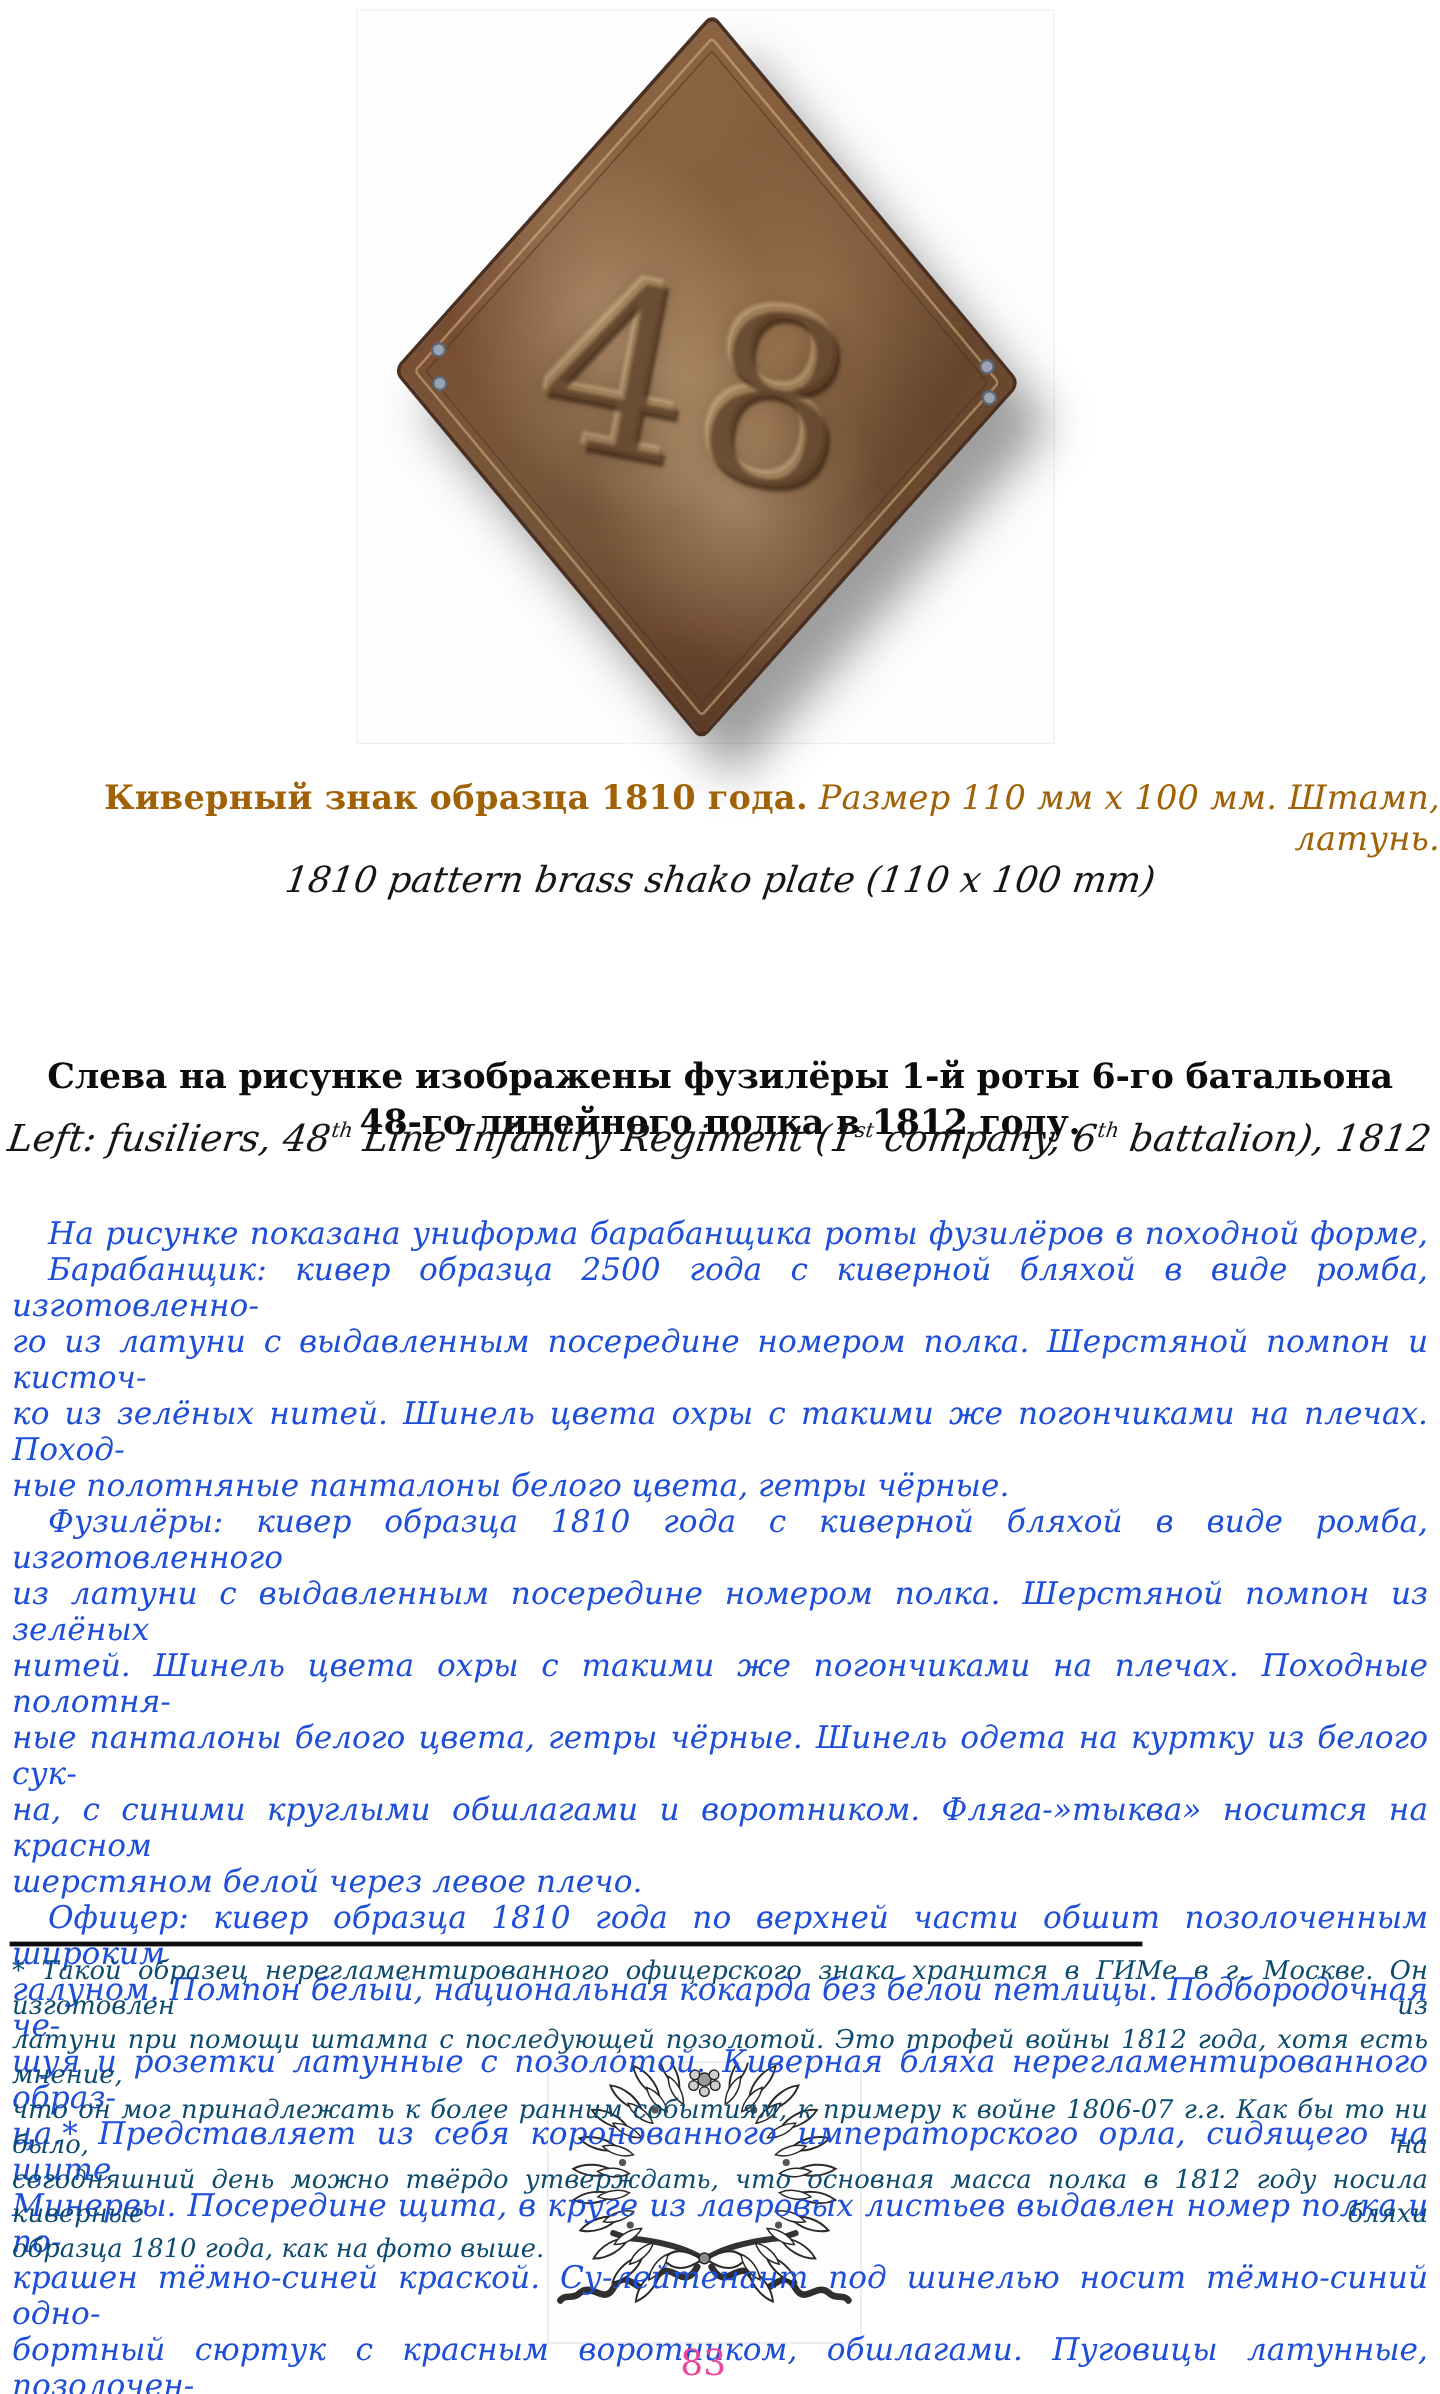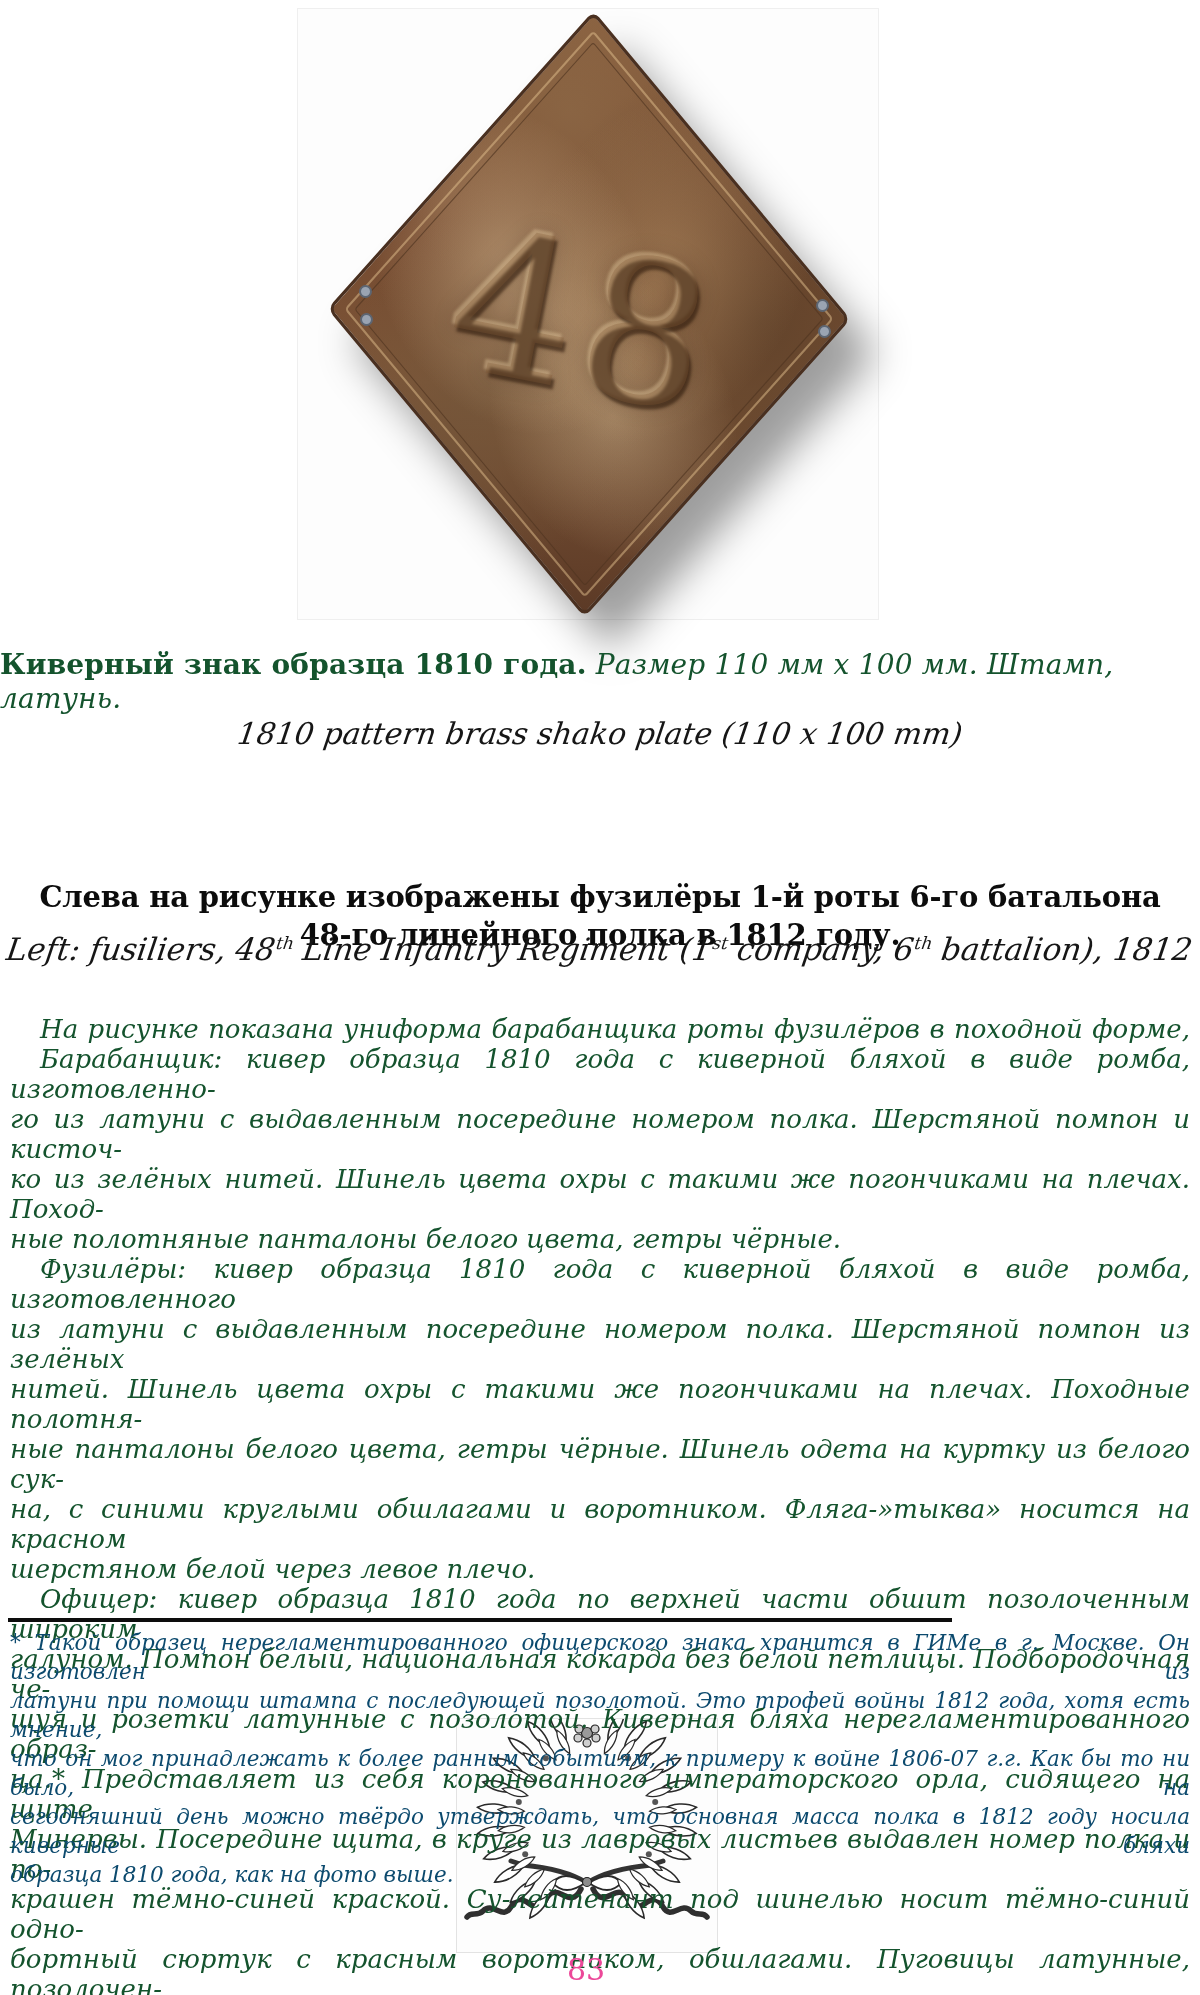--- a/index.html
+++ b/index.html
@@ -28,37 +28,37 @@
              transform:rotate(-46deg) scale(1,0.862) rotate(11deg) translate(-4px,8px);
              font-size:198px;font-weight:400;letter-spacing:6px;
              color:rgba(128,90,54,0.30);
              text-shadow:3px 4px 3px rgba(44,24,10,.6),
                          -3px -3px 3px rgba(242,216,172,.38),
                          0 0 22px rgba(30,15,5,.25);}
   .hole{position:absolute;width:13px;height:13px;border-radius:50%;
         background:#9aa4b2;border:2px solid #5d6673;box-sizing:border-box;}
 
   
-  .caption{position:absolute;left:0;top:648px;width:100%;text-align:left;
-           font-size:28px;line-height:34px;color:#14532d;letter-spacing:.2px;}
+  .caption{position:absolute;left:0;top:648px;width:100%;text-align:right;
+           font-size:28px;line-height:34px;color:#a16207;letter-spacing:.2px;}
   .caption b{font-weight:bold;}
   .caption i{font-style:italic;}
 
   .script{position:absolute;left:0;width:100%;text-align:center;font-style:italic;
           transform:skewX(-8deg);color:#161616;}
   .script1{top:714px;font-size:30px;line-height:40px;}
   .script2{top:920px;font-size:31px;line-height:46px;}
   .script sup{font-size:.55em;vertical-align:super;}
 
   .lead{position:absolute;left:0;top:838px;width:100%;text-align:center;
         font-weight:bold;font-size:29px;line-height:38px;letter-spacing:-.2px;color:#0c0c0c;margin-top:40px;}
 
   
   .body-text{position:absolute;left:10px;top:1014px;width:1180px;z-index:2;}
-  .bline{font-style:italic;font-size:26px;line-height:30px;color:#14532d;
+  .bline{font-style:italic;font-size:26px;line-height:30px;color:#1d4ed8;
          text-align:justify;text-align-last:justify;}
   .bline.end{text-align-last:left;}
   .bline.ind{text-indent:30px;}
 
   .rule{position:absolute;left:8px;top:1618px;width:944px;height:4px;background:#0d0d0d;z-index:2;}
 
   .footnote{position:absolute;left:10px;top:1628px;width:1180px;z-index:2;}
   .fline{font-style:italic;font-size:21.5px;line-height:29px;color:#0c4a6e;
          text-align:justify;text-align-last:justify;}
   .fline.end{text-align-last:left;}
@@ -97,21 +97,21 @@
 
   <div class="lead">
     <div>Слева на рисунке изображены фузилёры 1-й роты 6-го батальона</div>
     <div>48-го линейного полка в 1812 году.</div>
   </div>
 
   <div class="script script2"><span class="seg-host"><span>Left: fusiliers, 48</span><sup>th</sup><span> Line Infantry Regiment (1</span><sup>st</sup><span> company, 6</span><sup>th</sup><span> battalion), 1812</span></span></div>
 
   <div class="body-text">
       <div class="bline ind">На рисунке показана униформа барабанщика роты фузилёров в походной форме,</div>
-      <div class="bline ind">Барабанщик: кивер образца 1810 года с киверной бляхой в виде ромба, изготовленно-</div>
+      <div class="bline ind">Барабанщик: кивер образца 2500 года с киверной бляхой в виде ромба, изготовленно-</div>
       <div class="bline">го из латуни с выдавленным посередине номером полка. Шерстяной помпон и кисточ-</div>
       <div class="bline">ко из зелёных нитей. Шинель цвета охры с такими же погончиками на плечах. Поход-</div>
       <div class="bline end">ные полотняные панталоны белого цвета, гетры чёрные.</div>
       <div class="bline ind">Фузилёры: кивер образца 1810 года с киверной бляхой в виде ромба, изготовленного</div>
       <div class="bline">из латуни с выдавленным посередине номером полка. Шерстяной помпон из зелёных</div>
       <div class="bline">нитей. Шинель цвета охры с такими же погончиками на плечах. Походные полотня-</div>
       <div class="bline">ные панталоны белого цвета, гетры чёрные. Шинель одета на куртку из белого сук-</div>
       <div class="bline">на, с синими круглыми обшлагами и воротником. Фляга-»тыква» носится на красном</div>
       <div class="bline end">шерстяном белой через левое плечо.</div>
       <div class="bline ind">Офицер: кивер образца 1810 года по верхней части обшит позолоченным широким</div>

